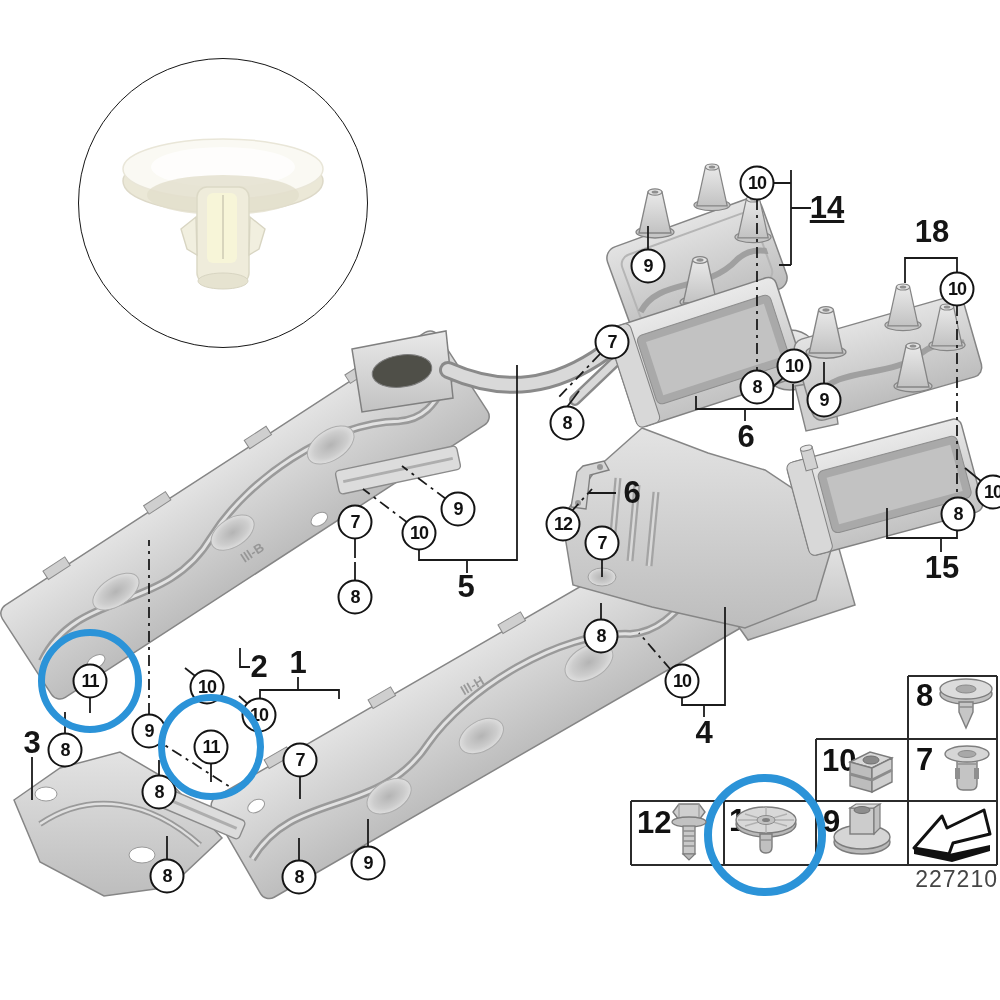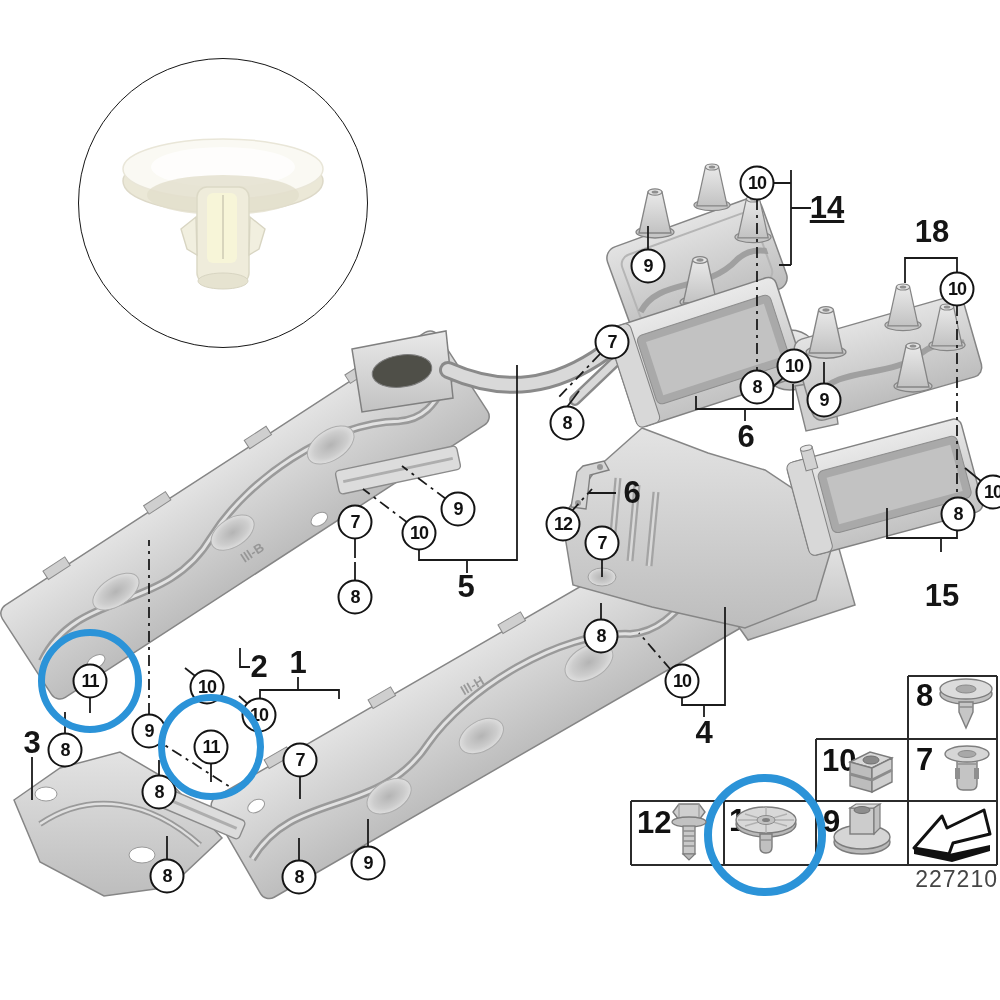--- a/index.html
+++ b/index.html
@@ -259,21 +259,21 @@
       <div class="callout" style="left: 65px; top: 750px;">8</div>
       <div class="callout" style="left: 211px; top: 747px;">11</div>
       <div class="callout" style="left: 159px; top: 792px;">8</div>
       <div class="callout" style="left: 300px; top: 760px;">7</div>
       <div class="callout" style="left: 167px; top: 876px;">8</div>
       <div class="callout" style="left: 299px; top: 877px;">8</div>
       <div class="callout" style="left: 368px; top: 863px;">9</div>
       <div class="biglabel" style="left: 827px; top: 208px; text-decoration: underline;">14</div>
       <div class="biglabel" style="left: 932px; top: 232px;">18</div>
       <div class="biglabel" style="left: 746px; top: 437px;">6</div>
-      <div class="biglabel" style="left: 942px; top: 568px; margin-top: 28px;">15</div>
+      <div class="biglabel" style="left: 942px; top: 568px;">15</div>
       <div class="biglabel" style="left: 466px; top: 587px;">5</div>
       <div class="biglabel" style="left: 632px; top: 493px;">6</div>
       <div class="biglabel" style="left: 704px; top: 733px;">4</div>
       <div class="biglabel" style="left: 298px; top: 663px;">1</div>
       <div class="biglabel" style="left: 259px; top: 667px;">2</div>
       <div class="biglabel" style="left: 32px; top: 743px;">3</div>
       <div class="marking" style="left: 240px; top: 545px; transform: rotate(-33deg);">lll-B</div>
       <div class="marking" style="left: 460px; top: 678px; transform: rotate(-30deg);">lll-H</div>
     </div>
 

